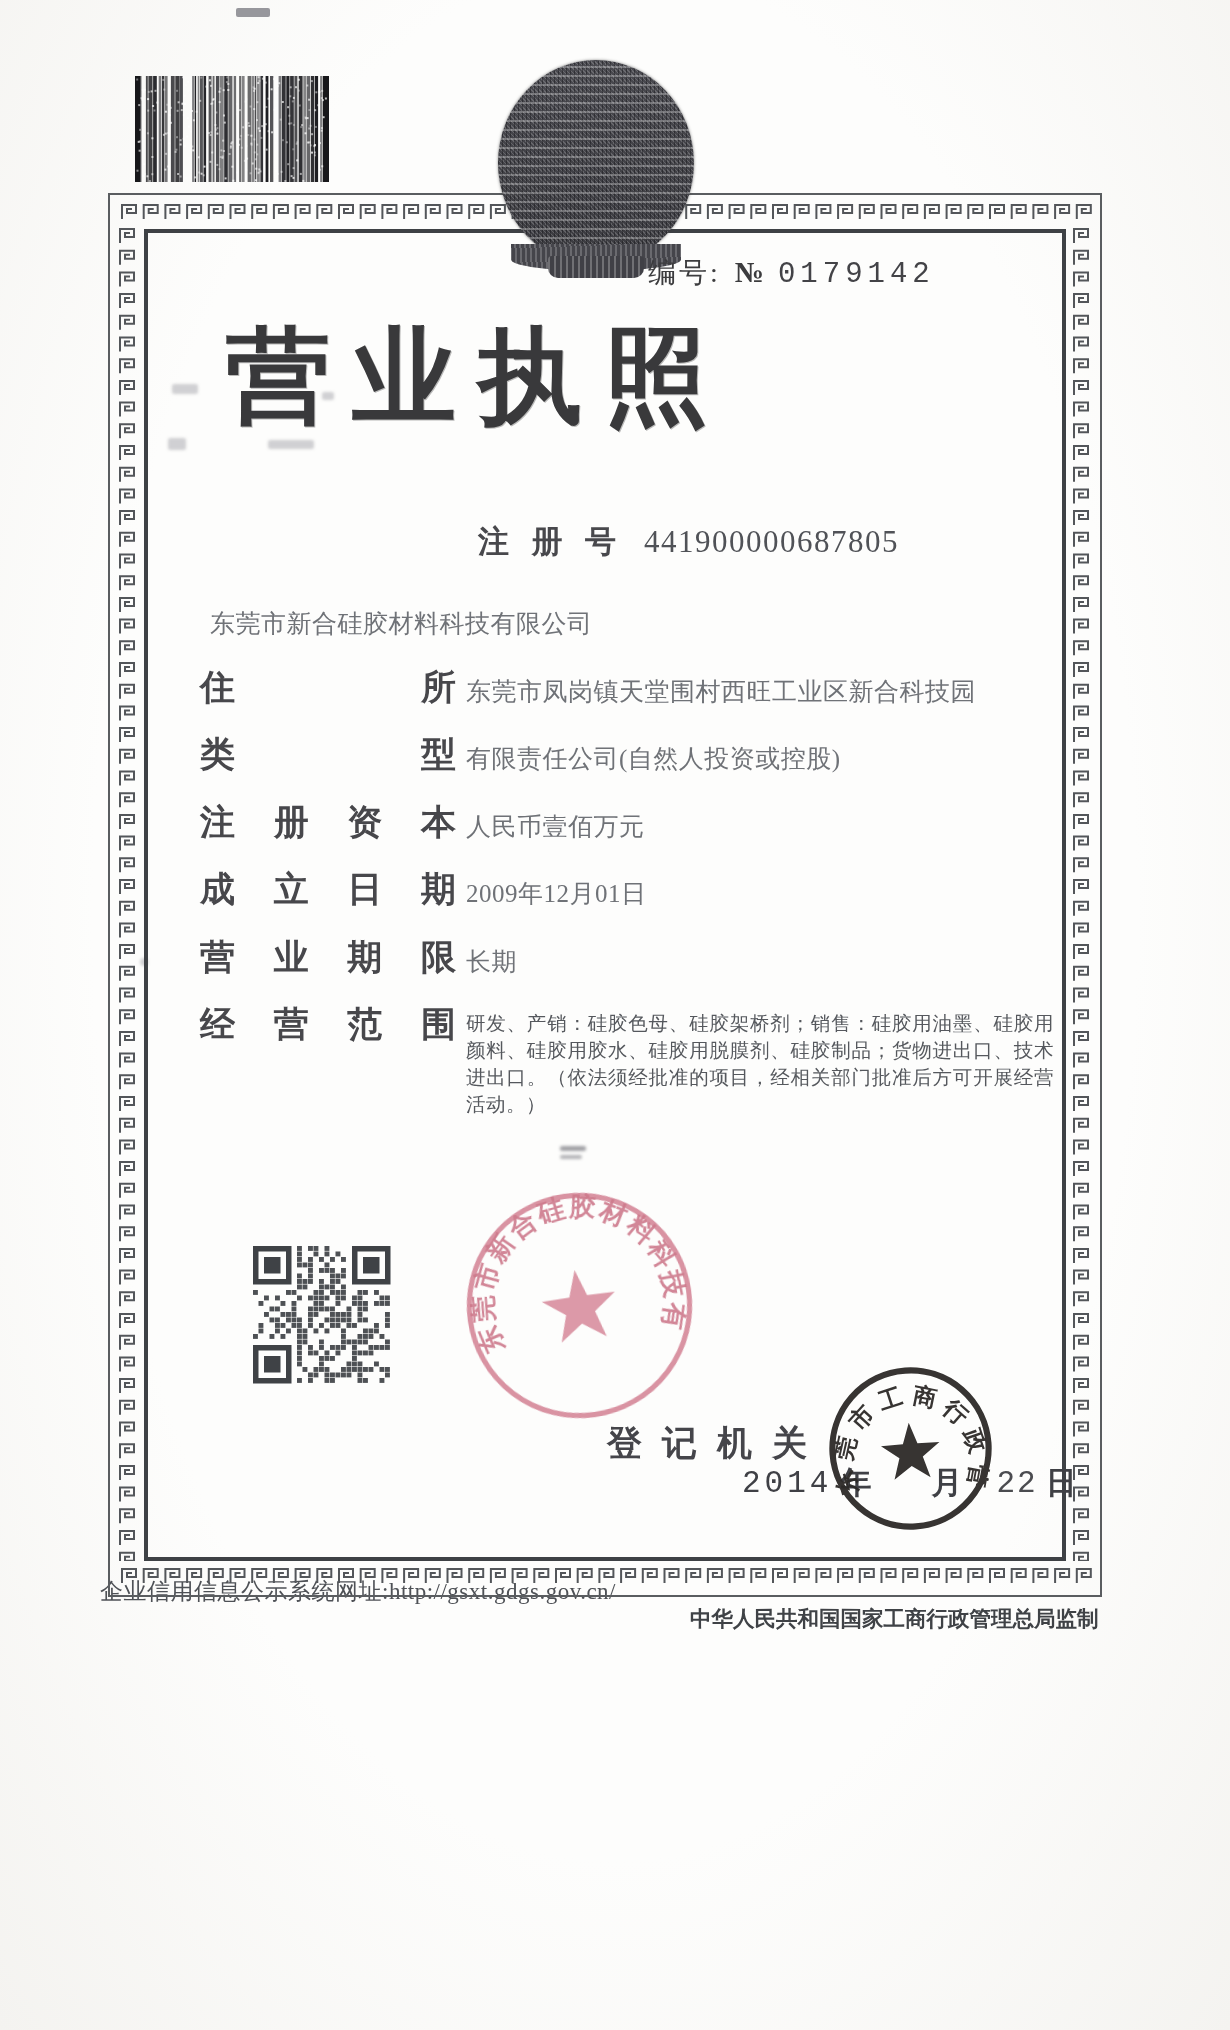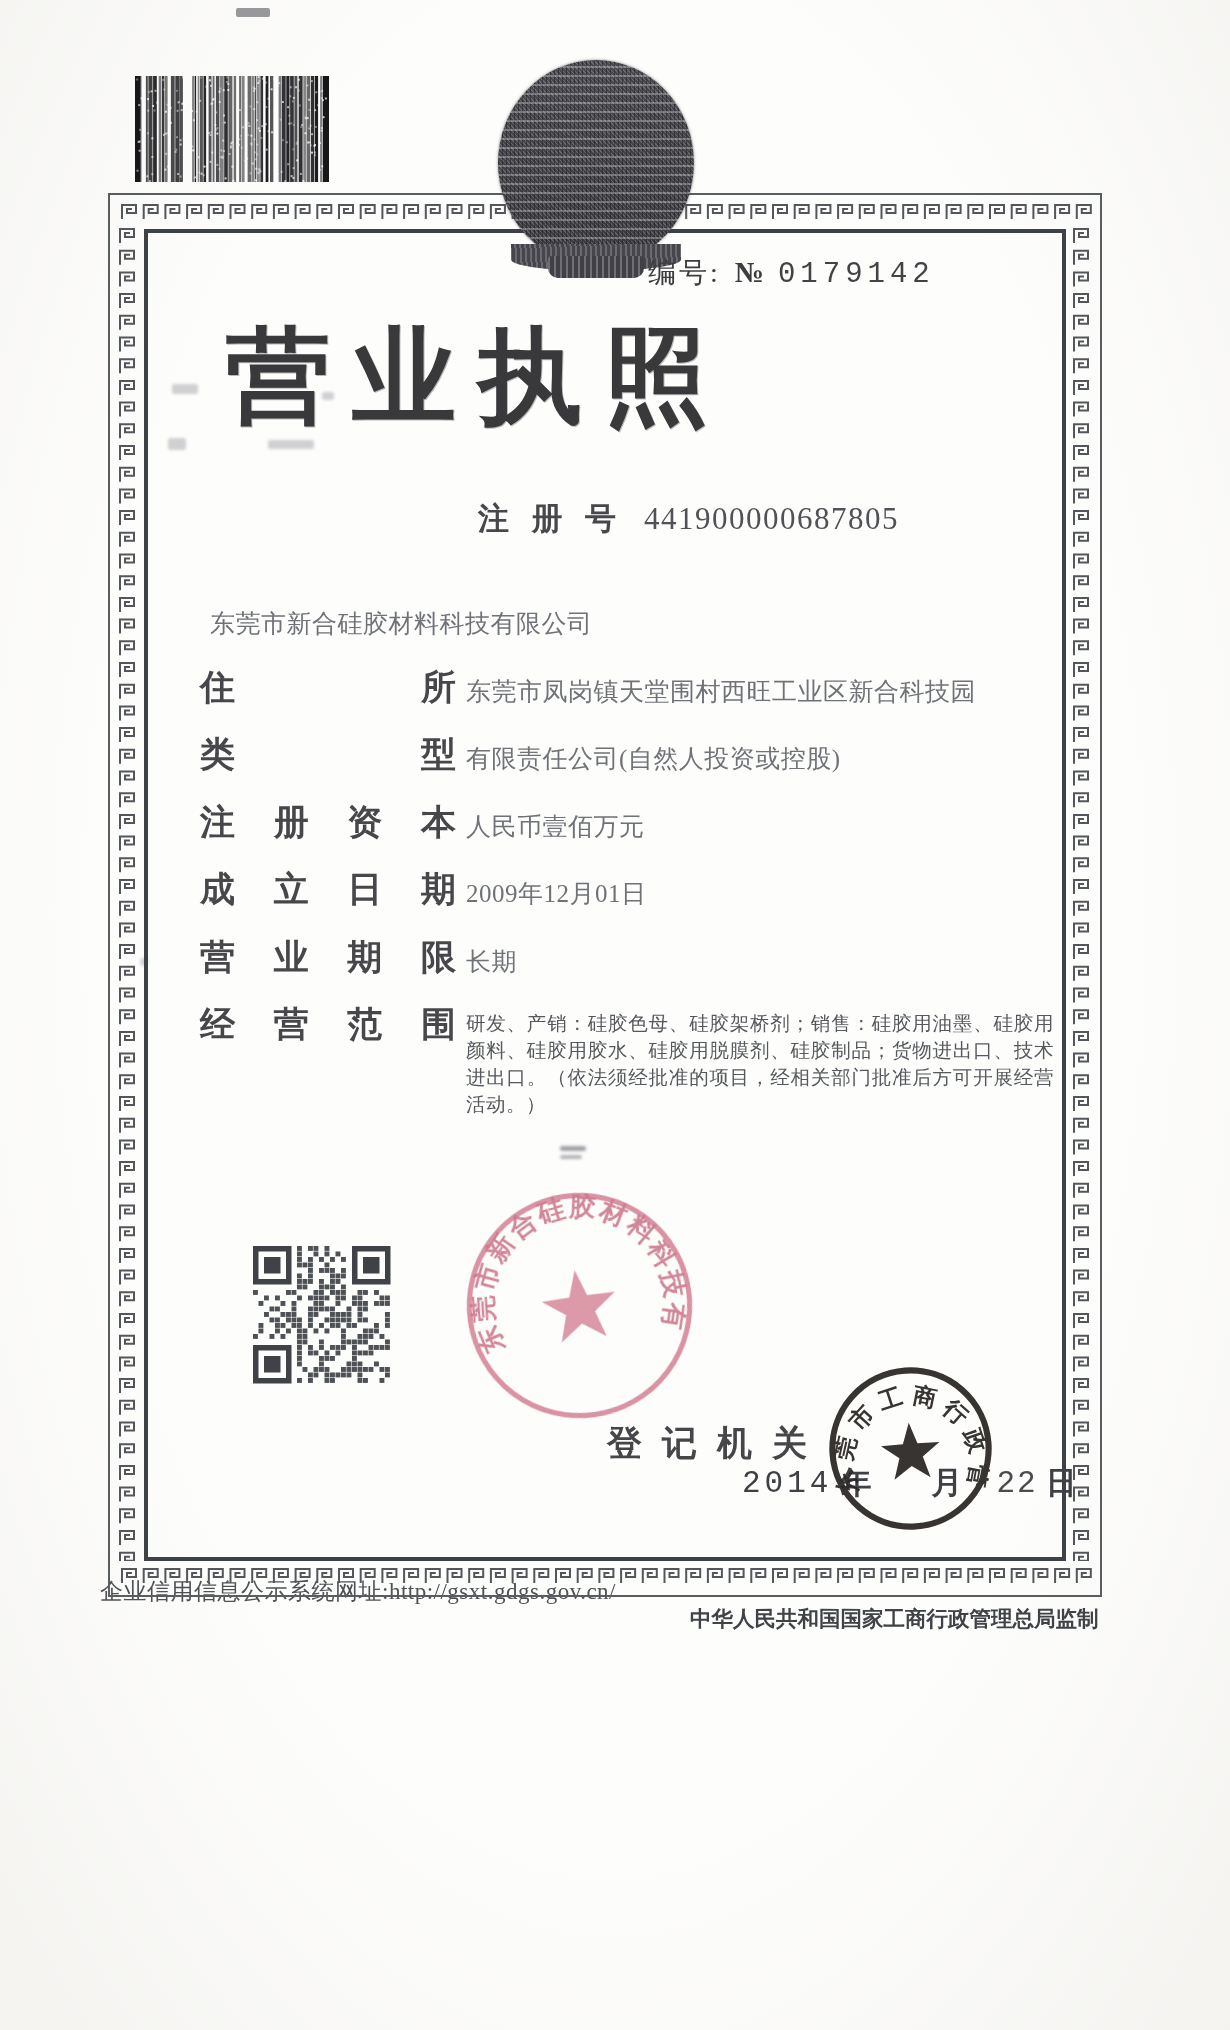--- a/index.html
+++ b/index.html
@@ -40,21 +40,21 @@
   .serial{position:absolute;left:648px;top:254px;display:flex;align-items:baseline;gap:14px;
           color:#3c3c3e;z-index:7;}
   .serial .lab{font-size:28px;letter-spacing:3px;}
   .serial .no-mark{font-size:29px;font-weight:bold;}
   .serial .num{font-size:29px;letter-spacing:5px;font-family:"Liberation Mono","DejaVu Sans Mono",monospace;color:#434347;}
   
   .title{position:absolute;left:226px;top:320px;width:482px;font-size:104px;line-height:1.1;
          font-weight:900;color:#39393b;text-align:justify;text-align-last:justify;
          text-shadow:1px 1px 0 rgba(60,60,60,.35);}
   
-  .regno{position:absolute;left:478px;top:498px;display:flex;align-items:baseline;color:#48484c;}
+  .regno{position:absolute;left:478px;top:521px;display:flex;align-items:baseline;color:#48484c;}
   .regno .lab{width:138px;font-size:31px;font-weight:600;text-align:justify;text-align-last:justify;}
   .regno .num{margin-left:28px;font-size:31px;letter-spacing:1.5px;color:#505257;}
   
   .fields{position:absolute;left:200px;top:600px;width:860px;z-index:2;}
   .frow{display:flex;align-items:flex-start;height:67.5px;}
   .flabel{width:256px;flex:none;font-size:35px;font-weight:600;color:#47474b;
           text-align:justify;text-align-last:justify;line-height:1.15;}
   .fvalue{margin-left:10px;padding-top:7px;font-size:25px;color:#6f7277;letter-spacing:.5px;}
   .frow.scope{height:auto;}
   .frow.scope .fvalue{width:588px;font-size:19.5px;line-height:27px;color:#55585d;

